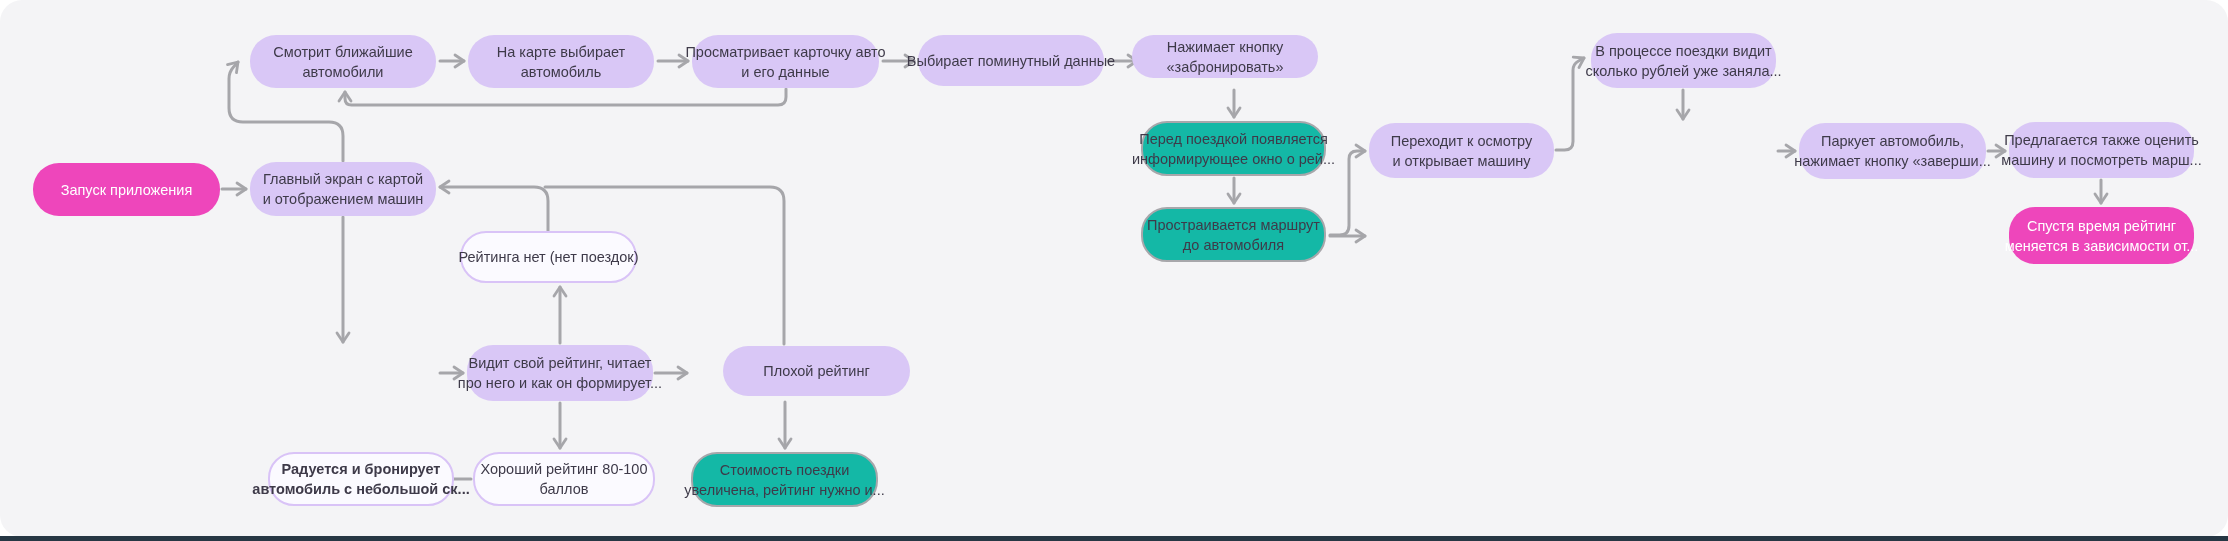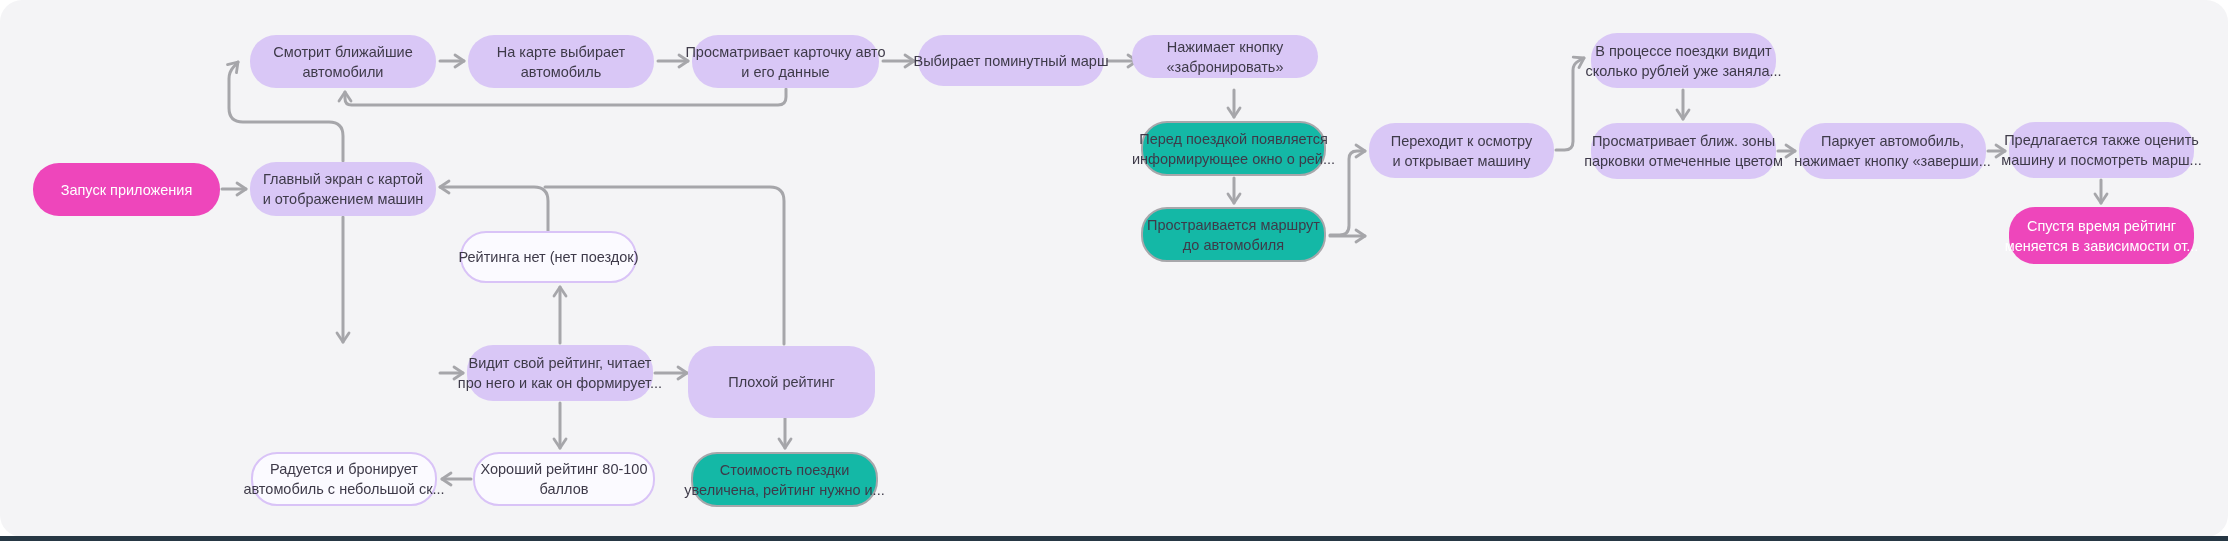--- a/index.html
+++ b/index.html
@@ -68,43 +68,41 @@
     </svg>
 <div class="node pink" style="left: 33px; top: 163px; width: 187px; height: 53px;">Запуск приложения</div>
     <div class="node purple" style="left: 250px; top: 162px; width: 186px; height: 54px;">Главный экран с картой
 и отображением машин</div>
     <div class="node purple" style="left: 250px; top: 35px; width: 186px; height: 53px;">Смотрит ближайшие
 автомобили</div>
     <div class="node purple" style="left: 692px; top: 35px; width: 187px; height: 53px;">Просматривает карточку авто
 и его данные</div>
     <div class="node purple" style="left: 468px; top: 35px; width: 186px; height: 53px;">На карте выбирает
 автомобиль</div>
-    <div class="node purple" style="left: 918px; top: 35px; width: 186px; height: 51px;">Выбирает поминутный марш</div>
+    <div class="node purple" style="left: 918px; top: 35px; width: 186px; height: 51px;">Выбирает поминутный данные</div>
     <div class="node purple" style="left: 1132px; top: 35px; width: 186px; height: 43px;">Нажимает кнопку
 «забронировать»</div>
     <div class="node outline-gray" style="left: 1141px; top: 121px; width: 185px; height: 55px;">Перед поездкой появляется
 информирующее окно о рей...</div>
     <div class="node outline-gray" style="left: 1141px; top: 207px; width: 185px; height: 55px;">Простраивается маршрут
 до автомобиля</div>
     <div class="node purple" style="left: 1369px; top: 123px; width: 185px; height: 55px;">Переходит к осмотру
 и открывает машину</div>
     <div class="node purple" style="left: 1591px; top: 33px; width: 185px; height: 55px;">В процессе поездки видит
 сколько рублей уже заняла...</div>
-    <div class="node purple" style="left: 1591px; top: 123px; width: 185px; height: 56px;">Просматривает ближ. зоны
-парковки отмеченные цветом</div>
     <div class="node purple" style="left: 1799px; top: 123px; width: 187px; height: 56px;">Паркует автомобиль,
 нажимает кнопку «заверши...</div>
     <div class="node pink" style="left: 2009px; top: 207px; width: 185px; height: 57px;">Спустя время рейтинг
 меняется в зависимости от...</div>
     <div class="node purple" style="left: 2009px; top: 122px; width: 185px; height: 56px;">Предлагается также оценить
 машину и посмотреть марш...</div>
     <div class="node outline-purple" style="left: 460px; top: 231px; width: 177px; height: 52px;">Рейтинга нет (нет поездок)</div>
     <div class="node purple" style="left: 467px; top: 345px; width: 186px; height: 56px;">Видит свой рейтинг, читает
 про него и как он формирует...</div>
-    <div class="node purple" style="left: 688px; top: 346px; width: 187px; height: 72px;">Плохой рейтинг</div>
-    <div class="node outline-purple" style="left: 251px; top: 452px; width: 186px; height: 54px;">Радуется и бронирует
+    <div class="node purple" style="left: 723px; top: 346px; width: 187px; height: 50px;">Плохой рейтинг</div>
+    <div class="node outline-purple" style="left: 268px; top: 452px; width: 186px; height: 54px; font-weight: bold;">Радуется и бронирует
 автомобиль с небольшой ск...</div>
     <div class="node outline-purple" style="left: 473px; top: 452px; width: 182px; height: 54px;">Хороший рейтинг 80-100
 баллов</div>
     <div class="node outline-gray" style="left: 691px; top: 452px; width: 187px; height: 55px;">Стоимость поездки
 увеличена, рейтинг нужно и...</div>
   </div>
 <div id="bottom-bar"></div>
 
 </body></html>

